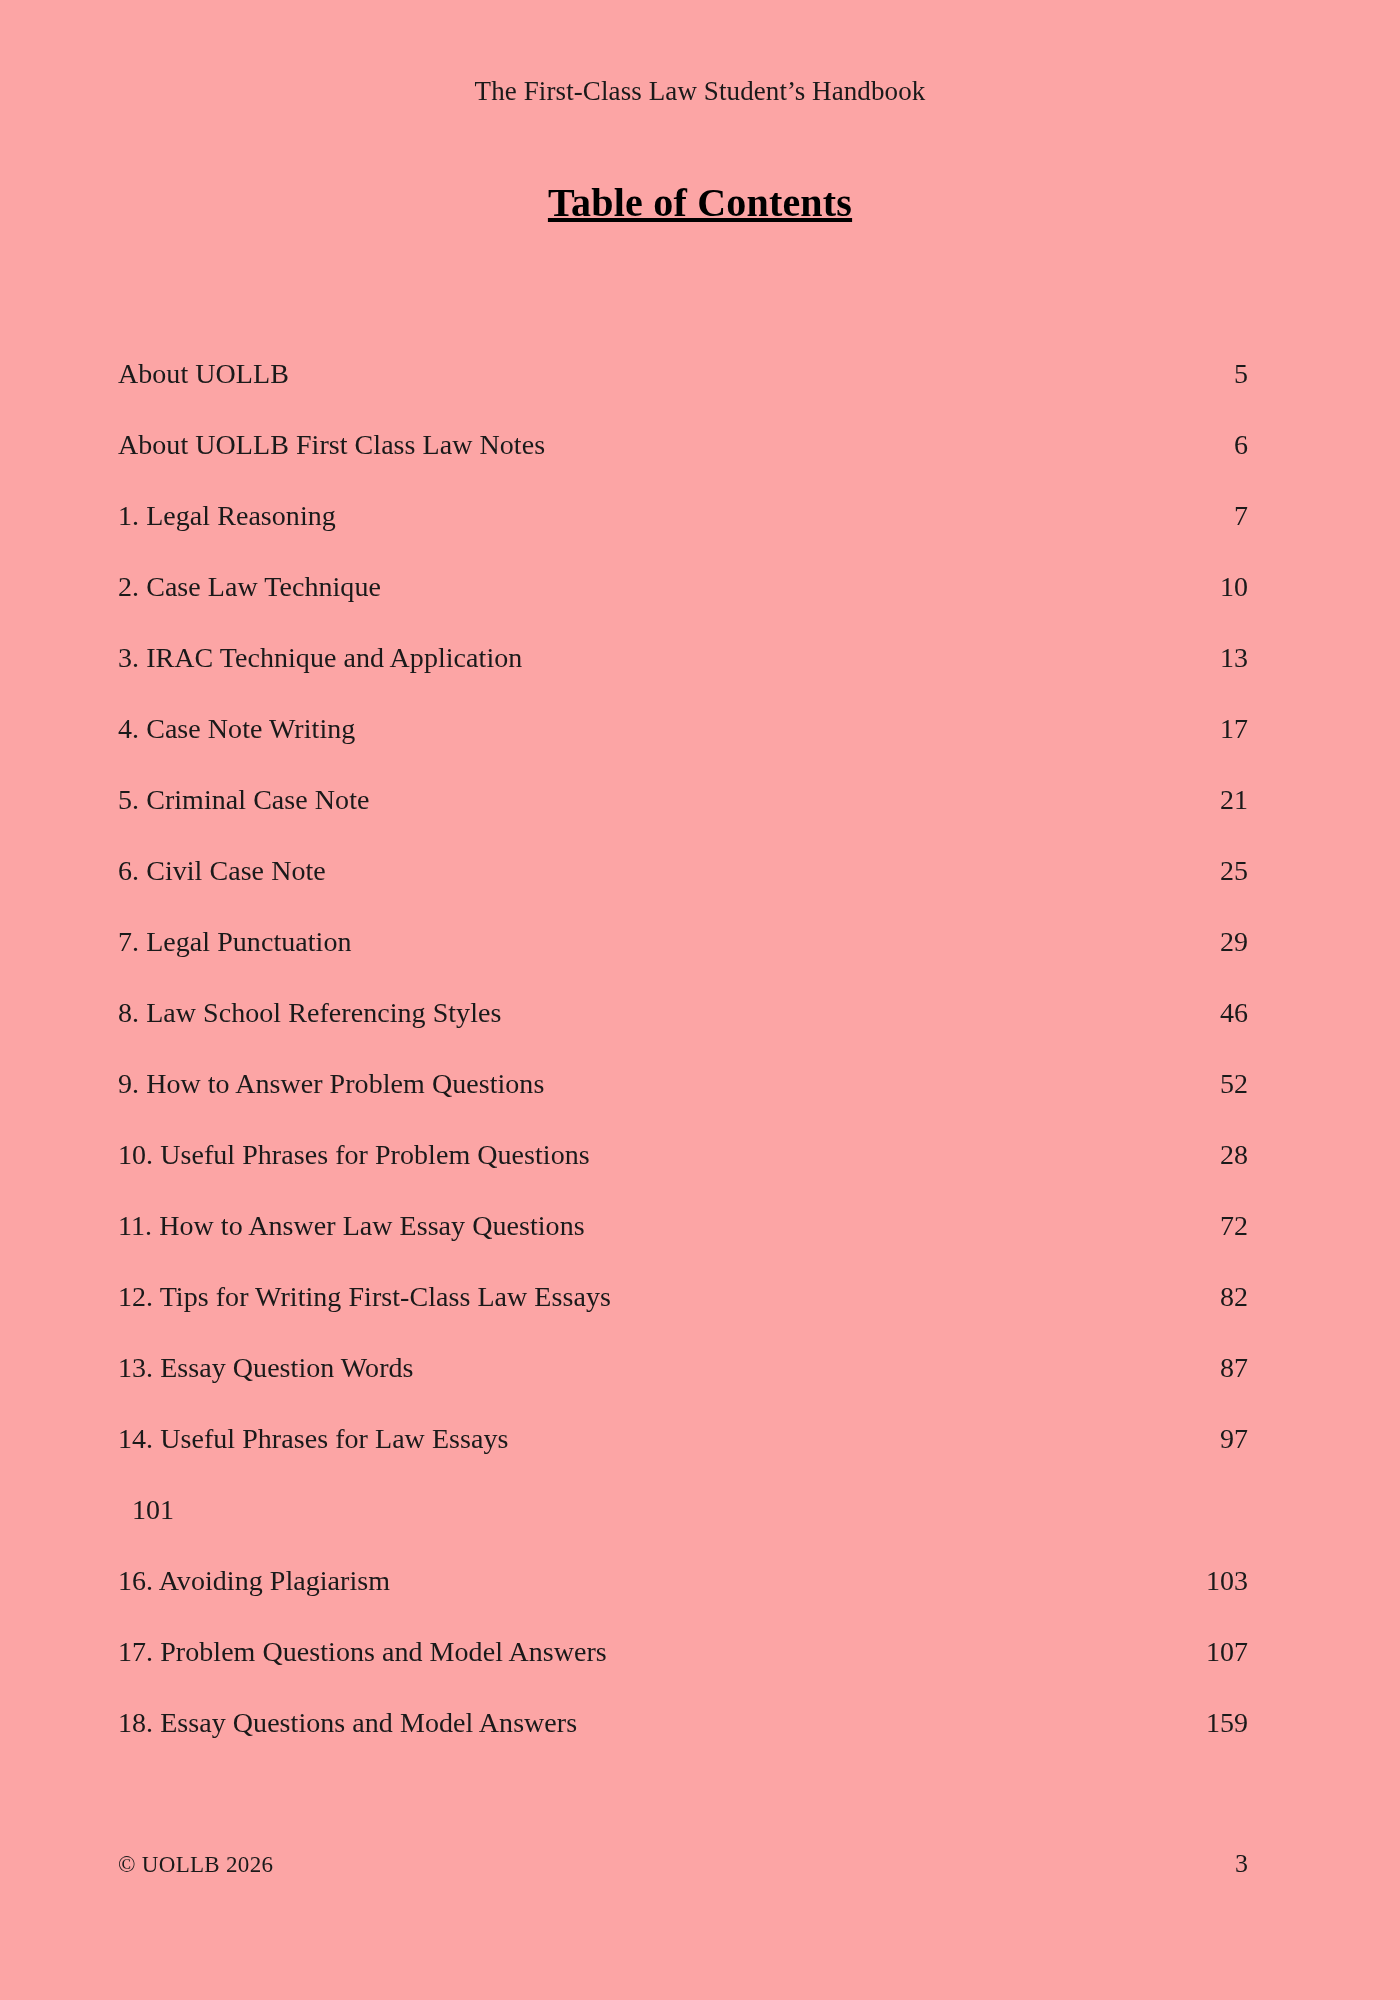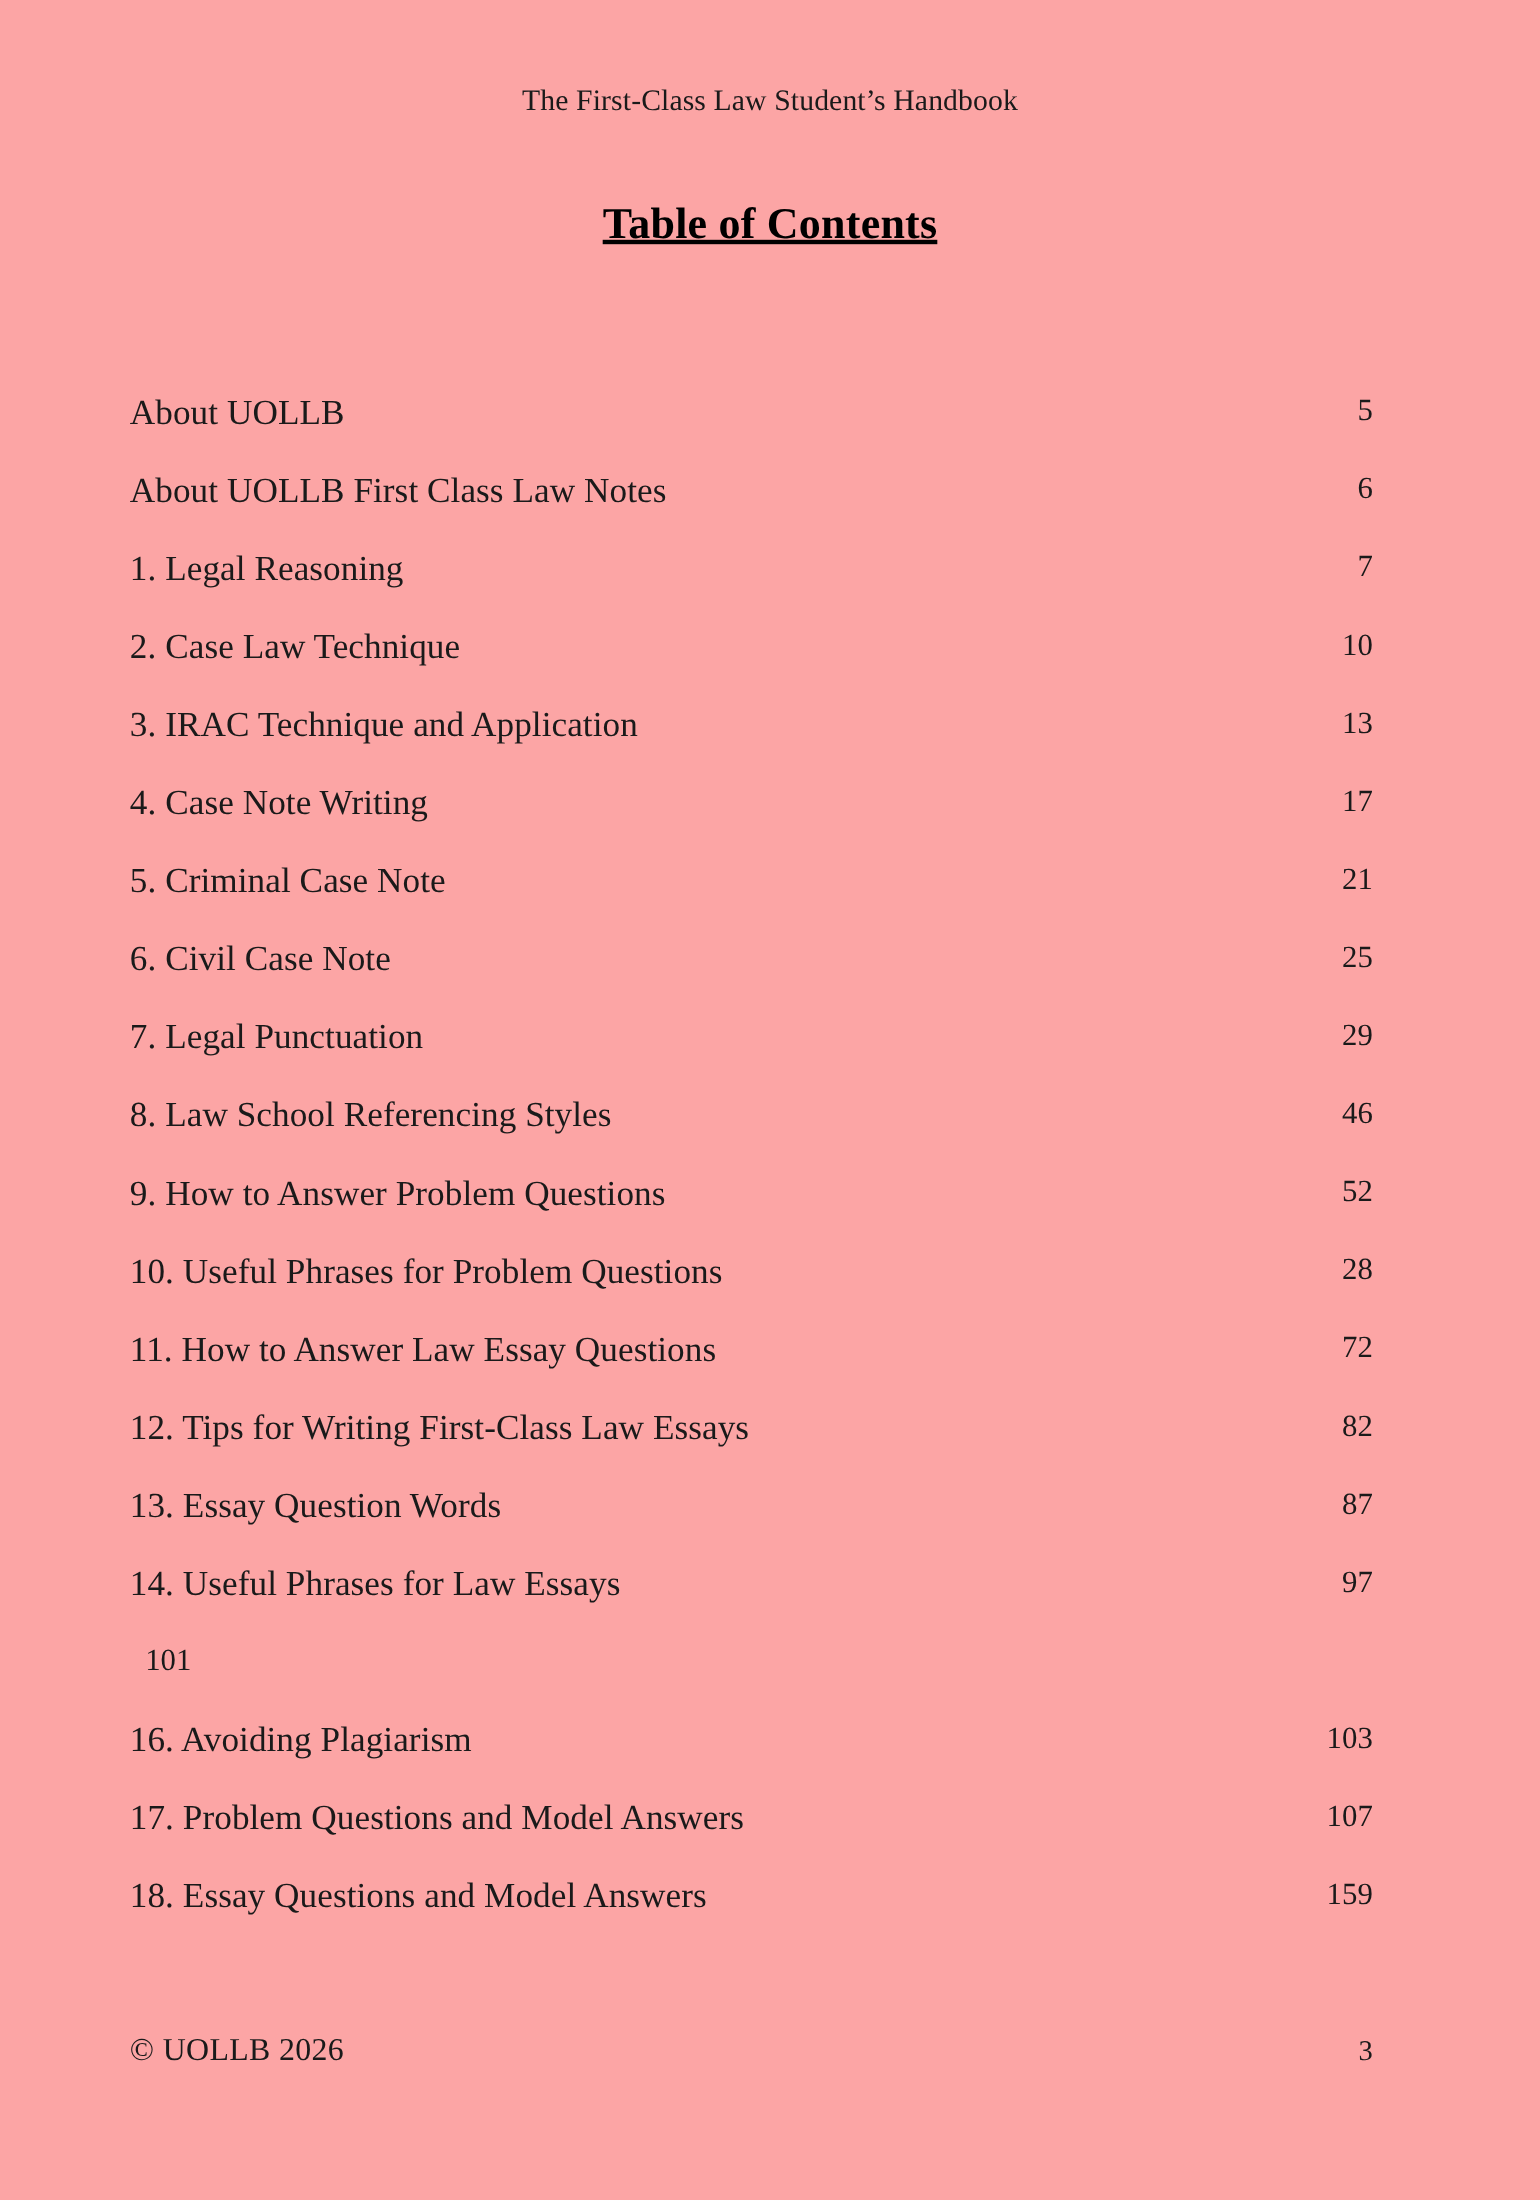--- a/index.html
+++ b/index.html
@@ -65,21 +65,21 @@
   .toc-row {
     position: relative;
     height: 71px;
     display: flex;
     align-items: flex-start;
     justify-content: space-between;
     white-space: nowrap;
   }
 
   .toc-label {
-    font-size: 32px;
+    font-size: 28px;
     line-height: 36px;
     color: #1a1a1a;
     letter-spacing: 0.05px;
     text-align: left;
   }
 
   .toc-page {
     font-size: 28px;
     line-height: 36px;
     color: #1a1a1a;
@@ -91,21 +91,21 @@
   .footer {
     position: absolute;
     left: 118px;
     top: 1848px;
     width: 1130px;
     display: flex;
     align-items: baseline;
     justify-content: space-between;
   }
   .footer-copyright {
-    font-size: 29px;
+    font-size: 23px;
     line-height: 32px;
     color: #1a1a1a;
     letter-spacing: 0.3px;
   }
   .footer-pagenum {
     font-size: 26px;
     line-height: 32px;
     color: #1a1a1a;
   }
 </style>

